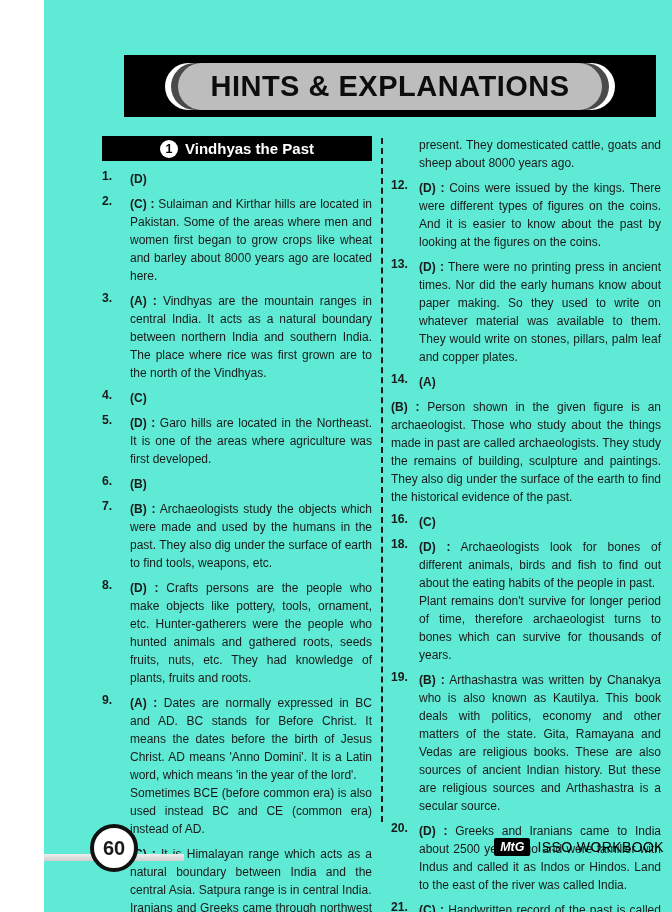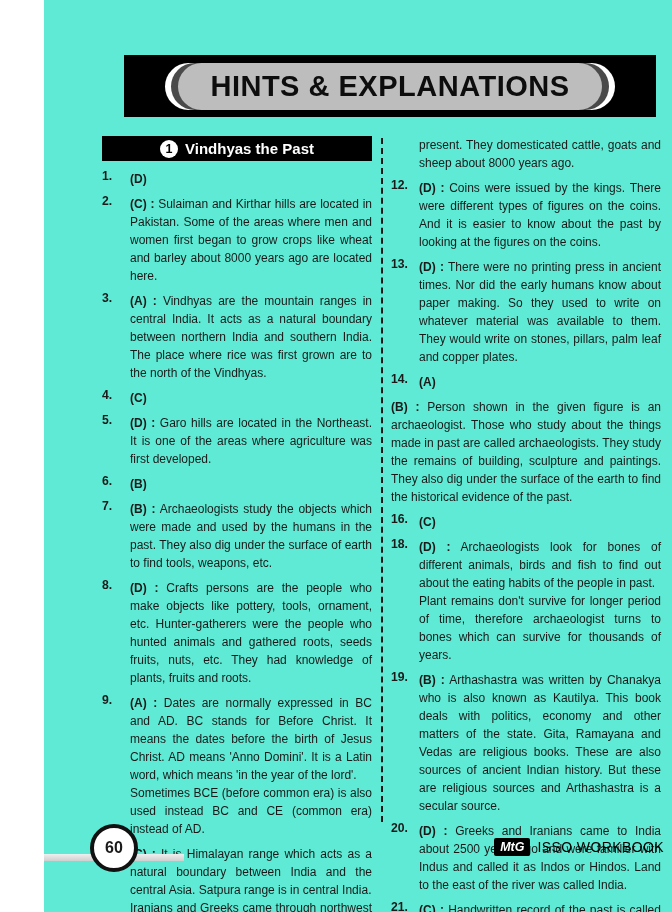--- a/index.html
+++ b/index.html
@@ -42,21 +42,21 @@
   .item-ans { font-weight:bold; }
   .item-txt { white-space:pre-line; }
 
   
   .gradient-strip { position:absolute; left:0; top:854px; width:140px; height:7px;
     background:linear-gradient(to bottom,#efefef,#cfcfcf); }
   .page-badge {
     position:absolute; left:46px; top:824px; width:40px; height:40px;
     border:4px solid #111; border-radius:50%; background:#fff;
     display:flex; align-items:center; justify-content:center;
-    font-weight:bold; font-size:16px; z-index:2;
+    font-weight:bold; font-size:20px; z-index:2;
   }
   .footer { position:absolute; left:0; top:838px; width:620px;
     display:flex; justify-content:flex-end; align-items:center; gap:7px; }
   .logo { background:#000; color:#fff; font-weight:bold; font-style:italic;
     font-size:12.5px; padding:2px 6px; border-radius:2px; }
   .footer-text { font-weight:normal; font-size:14px; letter-spacing:.4px; color:#000;text-align:center; }
 </style>
 </head>
 <body>
 

